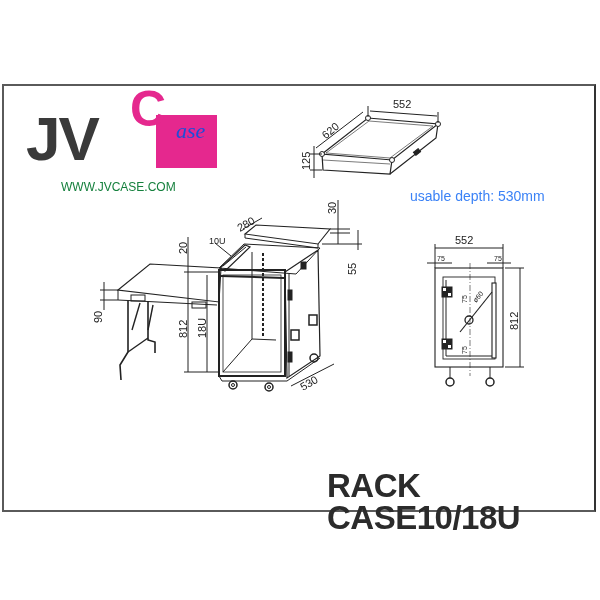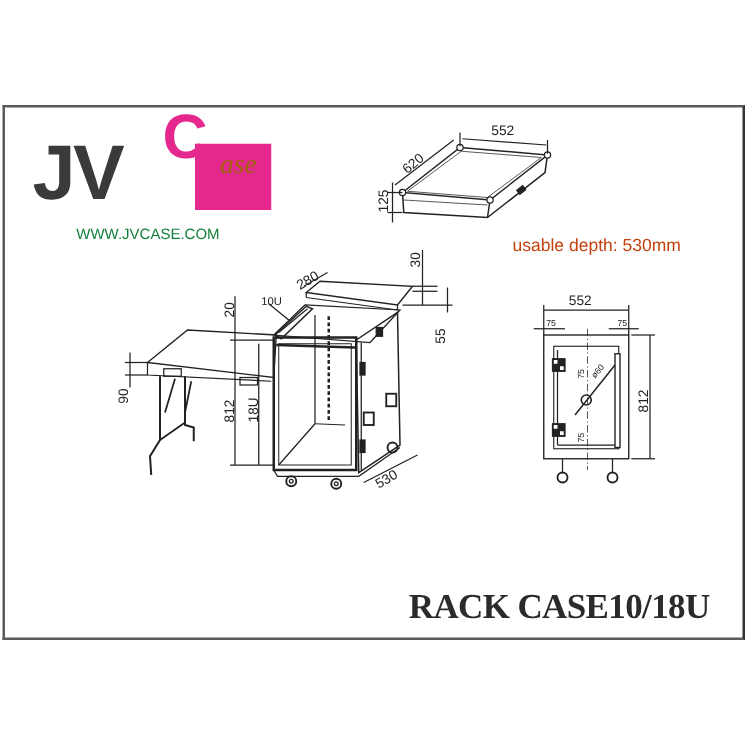--- a/index.html
+++ b/index.html
@@ -1,24 +1,24 @@
 <!DOCTYPE html>
 <html><head>
 <meta charset="utf-8">
 <style>
   html,body{margin:0;padding:0;background:#ffffff;}
   body{width:600px;height:600px;position:relative;overflow:hidden;font-family:"Liberation Sans",sans-serif;}
   .frame{position:absolute;left:2px;top:84px;width:594px;height:428px;border:2px solid #5a5a5a;border-right-color:#333;box-sizing:border-box;}
   .logo-jv{position:absolute;left:14px;top:108px;font-family:"Liberation Sans",sans-serif;font-weight:bold;font-size:62px;line-height:62px;color:#3a3a3a;letter-spacing:-2px;margin-left:12px;}
   .logo-box{position:absolute;left:156px;top:115px;width:61px;height:53px;background:#e5288e;}
   .logo-c{position:absolute;left:130px;top:84px;font-family:"Liberation Sans",sans-serif;font-weight:bold;font-size:50px;line-height:50px;color:#e5288e;}
-  .logo-ase{position:absolute;left:176px;top:120px;font-family:"Liberation Serif",serif;font-style:italic;font-size:22px;line-height:22px;color:#a16207;}
+  .logo-ase{position:absolute;left:176px;top:120px;font-family:"Liberation Serif",serif;font-style:italic;font-size:22px;line-height:22px;color:#1d4ed8;}
   .url{position:absolute;left:61px;top:180px;font-size:12px;color:#15803d;}
-  .depth{position:absolute;left:410px;top:188px;font-size:14px;color:#c2410c;}
-  .title{position:absolute;left:327px;top:470px;font-family:Liberation Serif, serif;font-weight:bold;font-size:28px;line-height:32px;color:#2b2b2b;letter-spacing:-0.5px;}
+  .depth{position:absolute;left:410px;top:188px;font-size:14px;color:#3b82f6;}
+  .title{position:absolute;left:327px;top:470px;font-family:Liberation Sans, sans-serif;font-weight:bold;font-size:33px;line-height:32px;color:#2b2b2b;letter-spacing:-0.5px;}
   svg{position:absolute;left:0;top:0;}
   .dim{font-family:"Liberation Sans",sans-serif;font-size:11px;fill:#222;}
   .dimS{font-family:"Liberation Sans",sans-serif;font-size:7px;fill:#222;}
 </style>
 </head>
 <body>
 
 <div class="frame"></div>
 
 <div class="logo-jv">JV</div>

